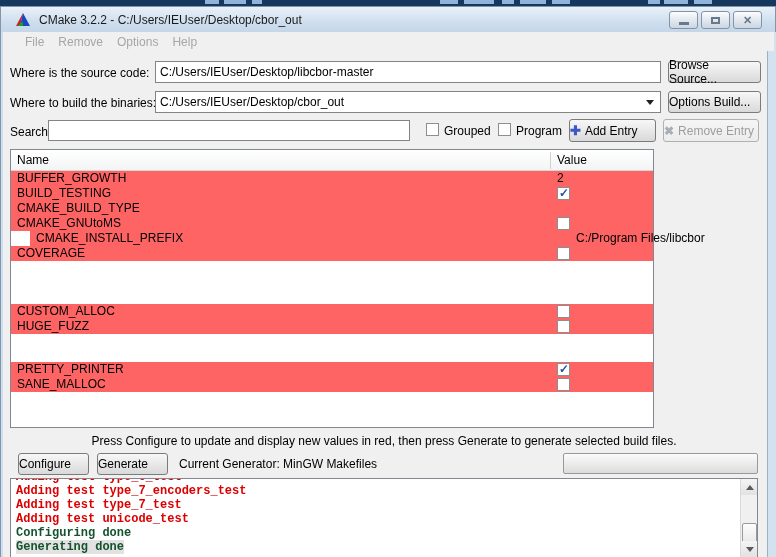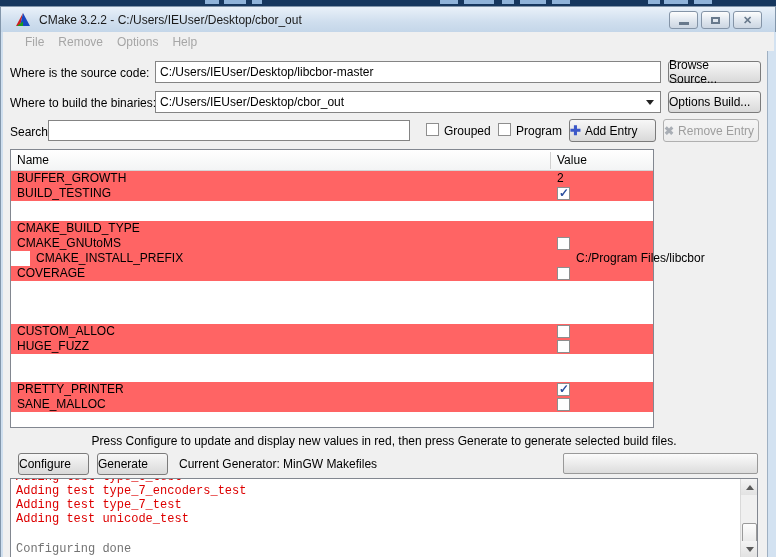--- a/index.html
+++ b/index.html
@@ -71,25 +71,25 @@
   .t-row .cb { position: absolute; top: 1px; display: inline-block; width: 13px; height: 13px; background: #fff; border: 1px solid #8e8e8e; }
   .t-row .cb.checked::after { content: "\2713"; position: absolute; left: 1px; top: -2px; color: #2b4f9e; font-weight: bold; font-size: 12px; }
 
   .note { position: absolute; top: 434px; left: 0; width: 768px; text-align: center; }
 
   .progress { position: absolute; top: 453px; left: 563px; width: 195px; height: 21px; border: 1px solid #999; border-radius: 2px;
     background: linear-gradient(#fbfbfb, #efefef 40%, #dcdcdc); }
 
   
   .log { position: absolute; top: 478px; left: 10px; width: 748px; height: 79px; background: #fff;
-    border: 1px solid #828790; border-bottom: none; overflow: hidden; }
+    border: 1px solid #828790; border-bottom: none; overflow: hidden; font-weight: bold; }
   .log-content { position: absolute; top: -9px; left: 5px; right: 20px;
     font-family: "Liberation Mono", monospace; font-size: 12px; line-height: 14px; white-space: nowrap; }
   .log-line.red { color: #dd0000; }
-  .log-line.blk { color: #737373; margin-top: 16px; }
+  .log-line.blk { color: #14532d; }
   .log-line .hl { background: #e2e2e2; }
 
   .sbar { position: absolute; top: 0; right: 0; bottom: 0; width: 17px; background: #f0f0f0; border-left: 1px solid #d9d9d9; }
   .sb-btn { position: absolute; left: 0; width: 17px; height: 16px; background: linear-gradient(#f4f4f4, #e2e2e2);
     display: flex; align-items: center; justify-content: center; }
   .sb-up { top: 0; } .sb-down { bottom: 0; }
   .tri-up { width: 0; height: 0; border-left: 4px solid transparent; border-right: 4px solid transparent; border-bottom: 5px solid #5a5a5a; }
   .tri-down { width: 0; height: 0; border-left: 4px solid transparent; border-right: 4px solid transparent; border-top: 5px solid #5a5a5a; }
   .sb-thumb { position: absolute; left: 1px; top: 44px; width: 15px; height: 21px; border: 1px solid #9a9a9a; border-radius: 2px;
     background: linear-gradient(#fdfdfd, #e8e8e8); }
@@ -182,21 +182,21 @@
         <div class="t-row" style="background: rgb(255, 100, 100);">
       <span class="cell-name">BUFFER_GROWTH</span>
       <span class="cell-value">2</span>
     </div>
         <div class="t-row" style="background: rgb(255, 100, 100);">
       <span class="cell-name">BUILD_TESTING</span>
       <span class="cell-value">
             <span class="cb checked"></span>
           </span>
     </div>
-        <div class="t-row" style="background: rgb(255, 100, 100); margin-top: 20px;">
+        <div class="t-row" style="background: rgb(255, 100, 100);">
       <span class="cell-name">CMAKE_BUILD_TYPE</span>
       <span class="cell-value"></span>
     </div>
         <div class="t-row" style="background: rgb(255, 100, 100);">
       <span class="cell-name">CMAKE_GNUtoMS</span>
       <span class="cell-value">
             <span class="cb"></span>
           </span>
     </div>
         <div class="t-row" style="background: rgb(255, 100, 100); margin-left: 19px;">

